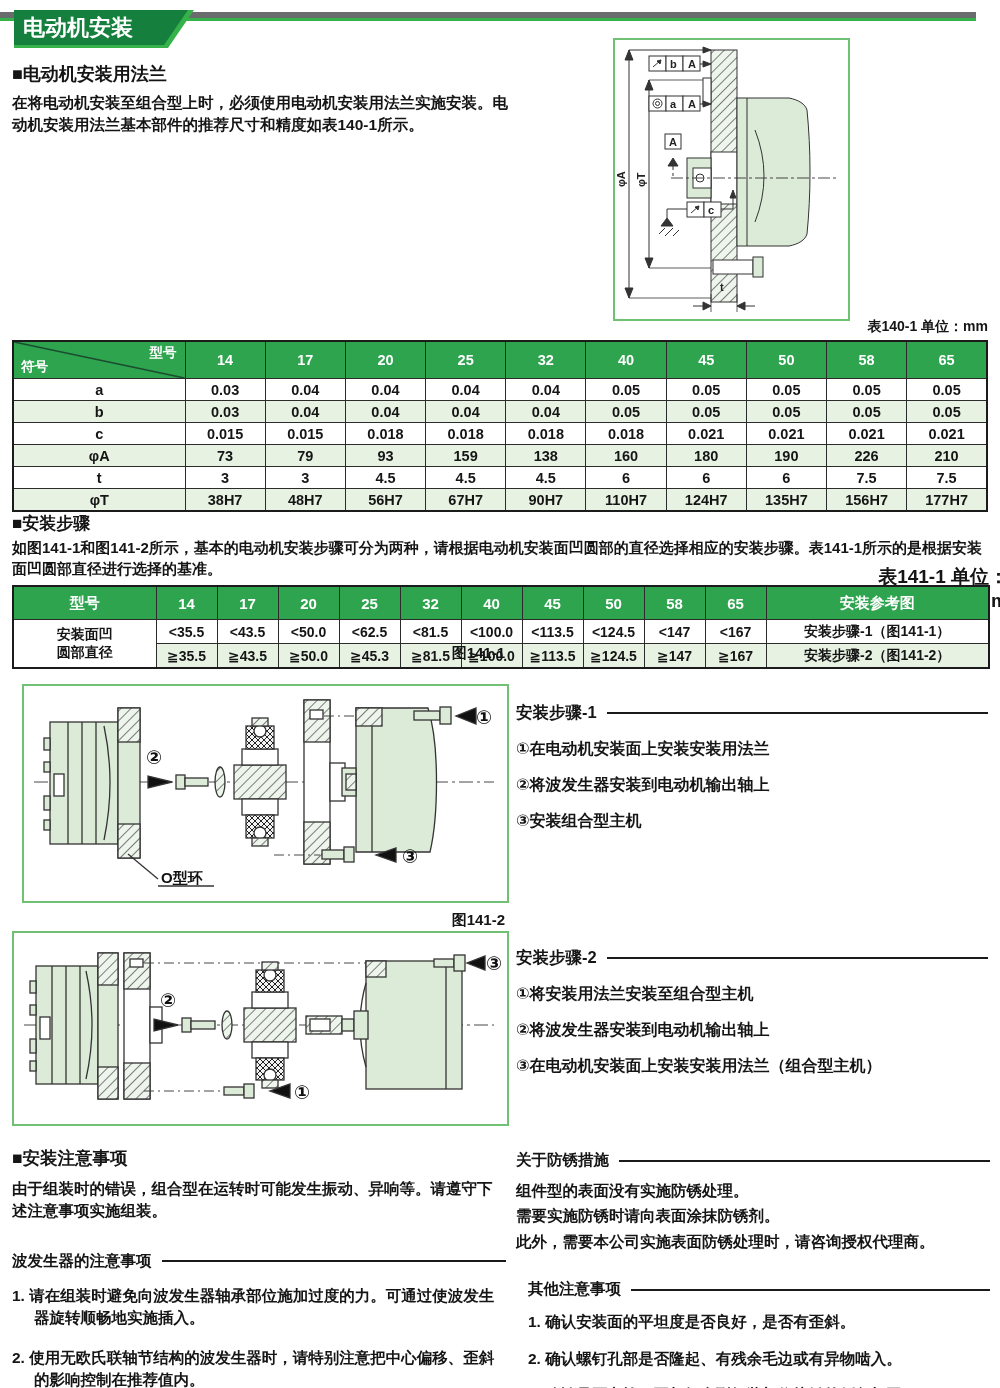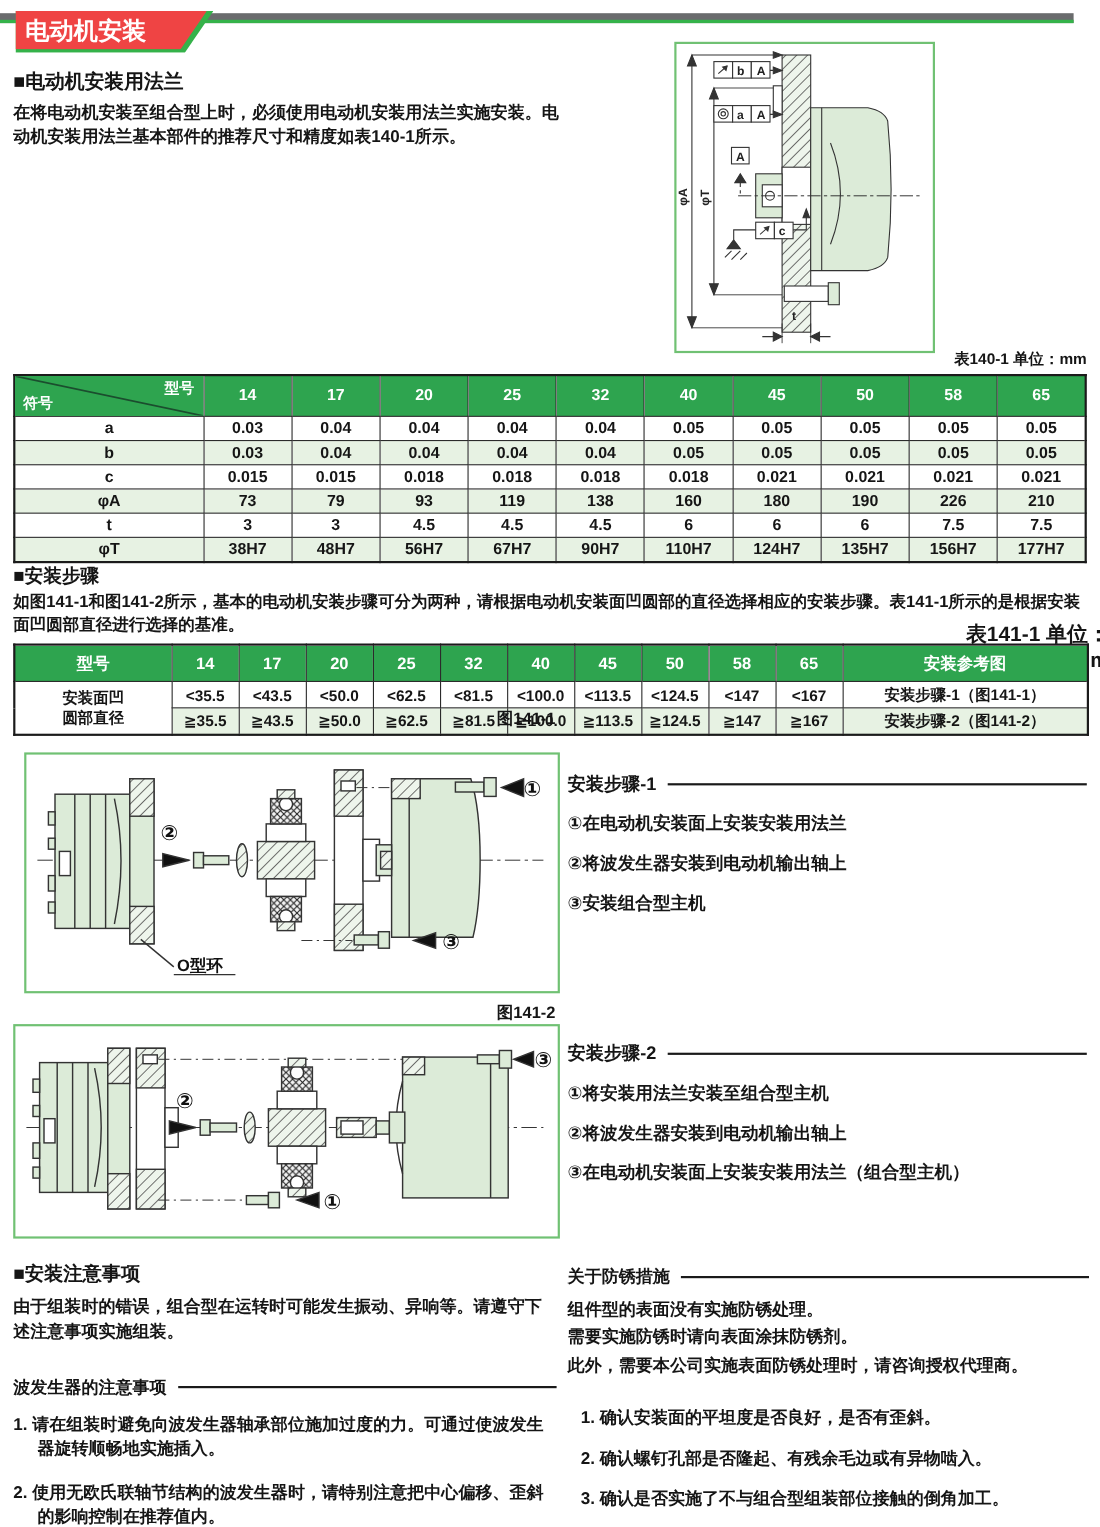--- a/index.html
+++ b/index.html
@@ -4,21 +4,21 @@
 <style>
   html,body{margin:0;padding:0;background:#fff;}
   body{font-family:"Liberation Sans","DejaVu Sans",sans-serif;color:#151515;}
   #page{position:relative;width:1000px;height:1388px;background:#fff;overflow:hidden;}
 
   
   #topbar{position:absolute;left:0;top:10px;width:976px;height:40px;}
   #topbar .strip{position:absolute;left:0;top:2px;right:0;height:6px;background:#6a6b6d;border-bottom:3px solid #35b24a;}
   #topbar .tab-green{position:absolute;left:14px;top:0;width:180px;height:38px;background:#35b24a;
      clip-path:polygon(0 0,100% 0,calc(100% - 26px) 100%,0 100%);}
-  #topbar .tab-gray{position:absolute;left:14px;top:0;width:174px;height:35px;background:#ef4444;
+  #topbar .tab-gray{position:absolute;left:14px;top:0;width:174px;height:35px;background:#15803d;
      clip-path:polygon(0 0,100% 0,calc(100% - 24px) 100%,0 100%);
      color:#fff;font-size:22px;font-weight:bold;line-height:35px;padding-left:9px;box-sizing:border-box;}
 
   .h1{position:absolute;font-size:18px;font-weight:bold;}
   .para{position:absolute;font-size:15.5px;font-weight:bold;line-height:1.45;}
   .cap{position:absolute;font-size:14px;font-weight:bold;}
 
   
   table.t{border-collapse:collapse;table-layout:fixed;border:2px solid #1b1b1b;}
   table.t th,table.t td{border:1.5px solid #2b2b2b;text-align:center;vertical-align:middle;
@@ -242,21 +242,21 @@
           <td>0.021</td>
           <td>0.021</td>
           <td>0.021</td>
           <td>0.021</td>
       </tr>
       <tr>
         <td>φA</td>
         <td>73</td>
           <td>79</td>
           <td>93</td>
-          <td>119</td>
+          <td>159</td>
           <td>138</td>
           <td>160</td>
           <td>180</td>
           <td>190</td>
           <td>226</td>
           <td>210</td>
       </tr>
       <tr>
         <td>t</td>
         <td>3</td>
@@ -336,21 +336,21 @@
           <td>&lt;113.5</td>
           <td>&lt;124.5</td>
           <td>&lt;147</td>
           <td>&lt;167</td>
         <td>安装步骤-1（图141-1）</td>
       </tr>
       <tr class="ge">
         <td>≧35.5</td>
           <td>≧43.5</td>
           <td>≧50.0</td>
-          <td>≧62.5</td>
+          <td>≧45.3</td>
           <td>≧81.5</td>
           <td>≧100.0</td>
           <td>≧113.5</td>
           <td>≧124.5</td>
           <td>≧147</td>
           <td>≧167</td>
         <td>安装步骤-2（图141-2）</td>
       </tr>
     </tbody>
   </table>
@@ -546,19 +546,23 @@
 
   <div style="position:absolute;left:516px;top:1150px;width:474px;">
     <div class="hdrule subhd">
       <span class="tx">关于防锈措施</span>
       <span class="rule"></span>
     </div>
     <div class="noteitem" style="margin-top:9px;padding-left:0;text-indent:0;">组件型的表面没有实施防锈处理。</div>
     <div class="noteitem" style="margin-top:3px;padding-left:0;text-indent:0;">需要实施防锈时请向表面涂抹防锈剂。</div>
     <div class="noteitem" style="margin-top:3px;padding-left:0;text-indent:0;">此外，需要本公司实施表面防锈处理时，请咨询授权代理商。</div>
     <div style="margin-left:12px;margin-top:26px;">
+      <div class="hdrule subhd">
+        <span class="tx">其他注意事项</span>
+        <span class="rule"></span>
+      </div>
       <div class="noteitem" style="margin-top:11px;">1. 确认安装面的平坦度是否良好，是否有歪斜。</div>
       <div class="noteitem" style="margin-top:14px;">2. 确认螺钉孔部是否隆起、有残余毛边或有异物啮入。</div>
       <div class="noteitem" style="margin-top:14px;">3. 确认是否实施了不与组合型组装部位接触的倒角加工。</div>
     </div>
   </div>
 
 </div>
 
 </body></html>

